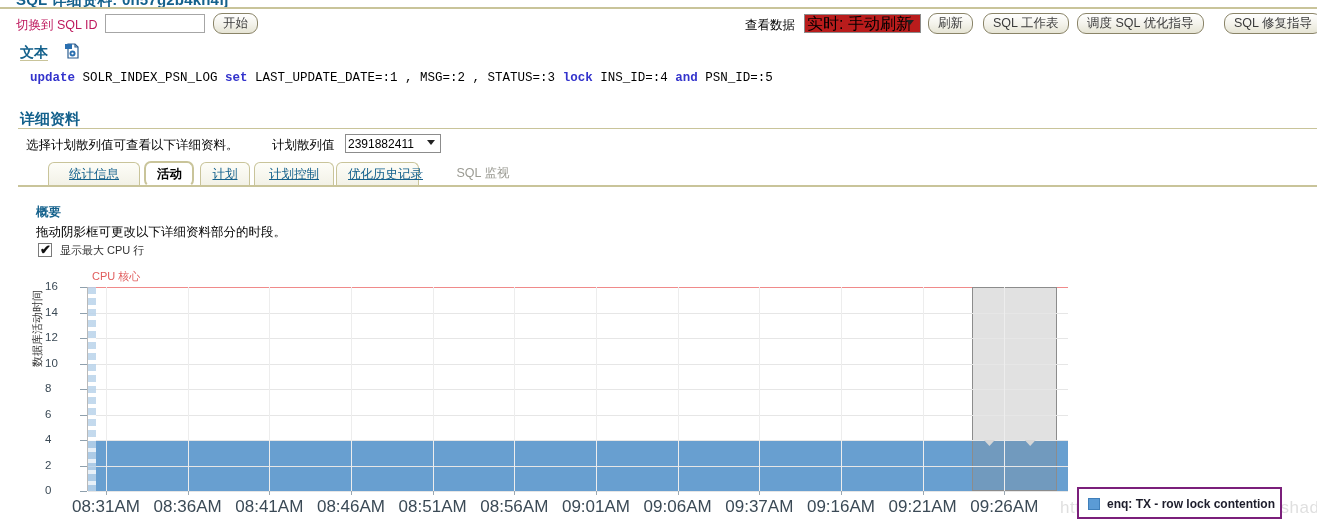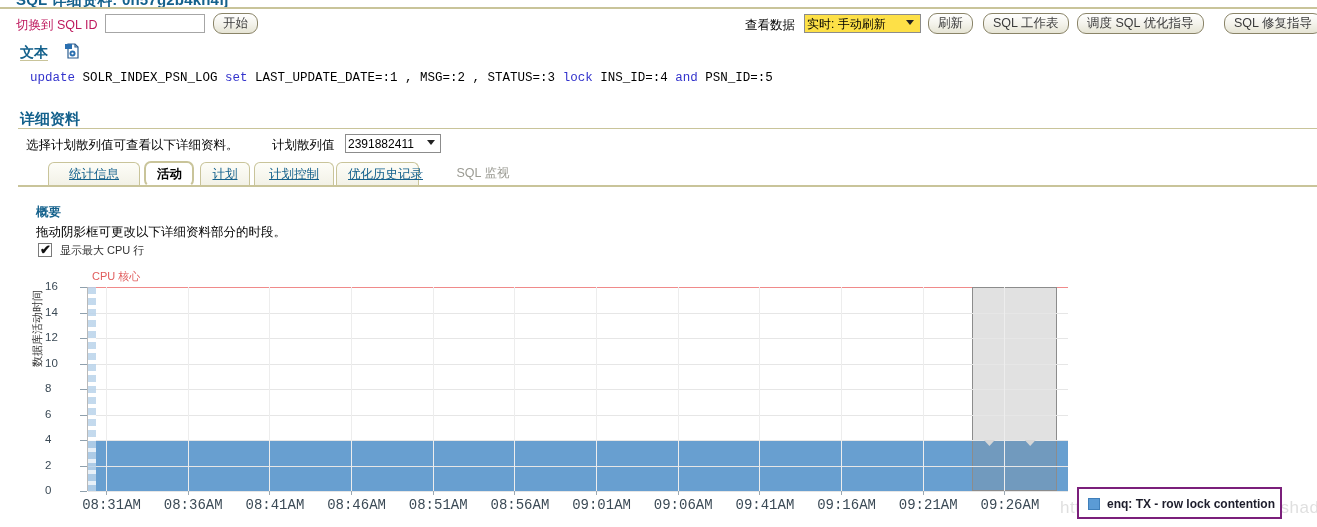--- a/index.html
+++ b/index.html
@@ -49,22 +49,22 @@
     line-height:16px;
     white-space:nowrap;
     cursor:pointer;
     font-family:"Liberation Sans", sans-serif;
   }
   #start-btn { position:absolute; left:213px; top:1px; }
 
   #view-data-label { position:absolute; left:745px; top:5px; font-size:12.5px; }
   #refresh-select {
     position:absolute; left:804px; top:2px; width:117px; height:19px;
-    border:1px solid #8c8c8c; background:#fde047;
-    font-size:12px; padding:0 2px;
+    border:1px solid #8c8c8c; background:#b91c1c;
+    font-size:16px; padding:0 2px;
     font-family:"Liberation Sans", sans-serif;
     -webkit-appearance:none; appearance:none;
   }
   #refresh-caret {
     position:absolute; left:906px; top:8px;
     width:0;height:0;border-left:4px solid transparent;border-right:4px solid transparent;
     border-top:5px solid #222; pointer-events:none;
   }
   #refresh-btn   { position:absolute; left:928px; top:1px; }
   #worksheet-btn { position:absolute; left:983px; top:1px; }
@@ -80,21 +80,21 @@
     cursor:pointer;
   }
   #text-copy-icon {
     position:absolute; left:64px; top:43px; width:16px; height:17px;
   }
   #sql-text {
     position:absolute; left:30px; top:71px;
     font-family:"Liberation Mono", monospace;
     font-size:12.5px; color:#000; white-space:nowrap;
   }
-  #sql-text .kw { color:#3333cc; font-weight:normal; }
+  #sql-text .kw { color:#3333cc; font-weight:bold; }
 
   
   #detail-heading {
     position:absolute; left:20px; top:110px;
     font-size:15px; font-weight:bold; color:#14618c;
   }
   #detail-rule {
     position:absolute; left:18px; top:128px; width:1299px; height:1px;
     background:#c9c49a;
   }
@@ -205,22 +205,22 @@
     font-size:11.5px; color:#3b4a56; font-family:"Liberation Sans", sans-serif;
   }
   .ytick-dash { position:absolute; left:80px; width:7px; height:1px; background:#8fa0ad; }
   #y-axis-title {
     position:absolute; left:30px; top:105px;
     font-size:11px; color:#333;
     transform:rotate(-90deg); transform-origin:left top;
     white-space:nowrap;
   }
   .xtick-text {
-    position:absolute; top:235px; width:70px; text-align:right;
-    font-size:14px; color:#3b4a56;font-family:Liberation Mono, monospace;
+    position:absolute; top:235px; width:70px; text-align:center;
+    font-size:17px; color:#3b4a56;
   }
   .xtick-mark { position:absolute; top:229px; width:1px; height:4px; background:#9aa7b1; }
 
   
   #legend-box {
     position:absolute; left:1077px; top:487px;
     width:205px; height:32px;
     border:2px solid #7b1f7b;
     background:#ffffff;
   }
@@ -359,21 +359,21 @@
     <div class="xtick-text" style="left: 315.967px;">08:46AM</div>
     <div class="xtick-mark" style="left: 350.967px;"></div>
     <div class="xtick-text" style="left: 397.633px;">08:51AM</div>
     <div class="xtick-mark" style="left: 432.633px;"></div>
     <div class="xtick-text" style="left: 479.3px;">08:56AM</div>
     <div class="xtick-mark" style="left: 514.3px;"></div>
     <div class="xtick-text" style="left: 560.967px;">09:01AM</div>
     <div class="xtick-mark" style="left: 595.967px;"></div>
     <div class="xtick-text" style="left: 642.633px;">09:06AM</div>
     <div class="xtick-mark" style="left: 677.633px;"></div>
-    <div class="xtick-text" style="left: 724.3px;">09:41AM</div>
+    <div class="xtick-text" style="left: 724.3px;">09:37AM</div>
     <div class="xtick-mark" style="left: 759.3px;"></div>
     <div class="xtick-text" style="left: 805.967px;">09:16AM</div>
     <div class="xtick-mark" style="left: 840.967px;"></div>
     <div class="xtick-text" style="left: 887.633px;">09:21AM</div>
     <div class="xtick-mark" style="left: 922.633px;"></div>
     <div class="xtick-text" style="left: 969.3px;">09:26AM</div>
     <div class="xtick-mark" style="left: 1004.3px;"></div>
   </div>
 
 <div id="watermark">https://blog.csdn.net/Code_shadow</div>

